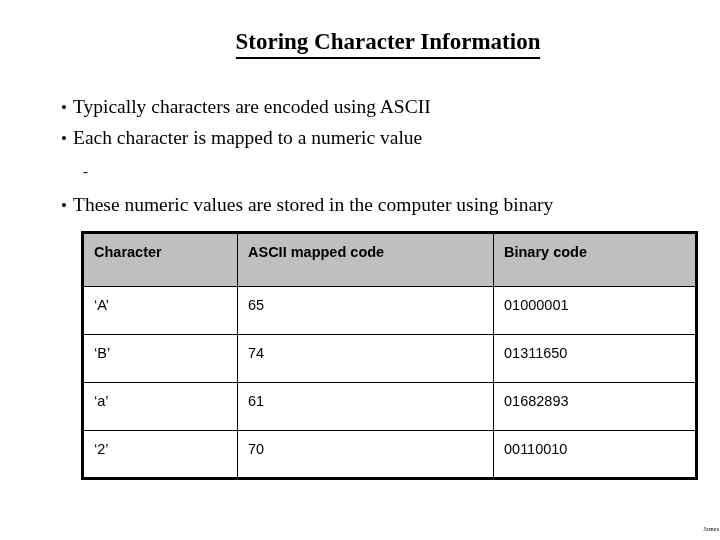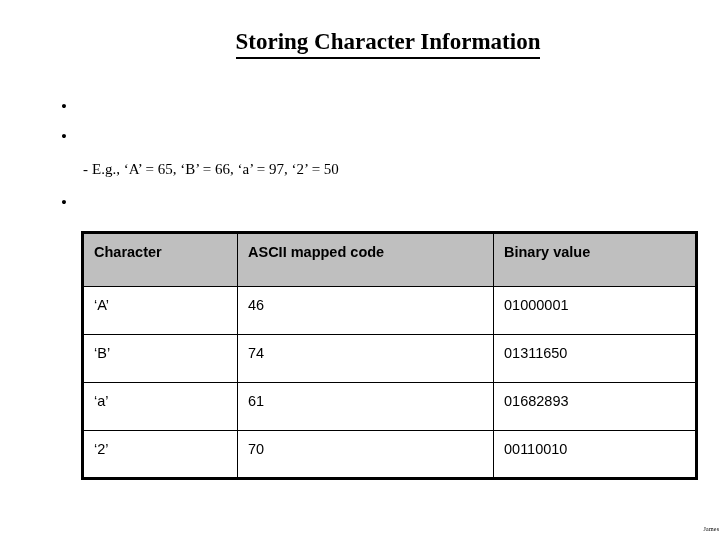--- a/index.html
+++ b/index.html
@@ -148,55 +148,57 @@
 <div class="slide">
 
   <div class="slide-title">
     <span class="tt">Storing Character Information</span>
   </div>
 
   <div class="body-block">
 
     <div class="bullet-line">
       <span class="marker">•</span>
+      <span class="btext">Typically characters are encoded using ASCII</span>
     </div>
 
     <div class="bullet-line">
       <span class="marker">•</span>
+      <span class="btext">Each character is mapped to a numeric value</span>
     </div>
 
     <div class="sub-line">
       <span class="marker">-</span>
-      <span class="btext">E.g., ‘A’ = 65, ‘B’ = 66, ‘a’ = 97, ‘2’ = 50</span>
     </div>
 
     <div class="bullet-line gap-before-third">
       <span class="marker">•</span>
+      <span class="btext">These numeric values are stored in the computer using binary</span>
     </div>
 
   </div>
 
   <div class="data-table-wrap">
     <table class="data-table">
       <colgroup>
         <col class="c1">
           <col class="c2">
           <col class="c3">
       </colgroup>
       <thead>
         <tr>
           <th>Character</th>
           <th>ASCII mapped code</th>
-          <th>Binary value</th>
+          <th>Binary code</th>
         </tr>
       </thead>
       <tbody>
         <tr>
           <td>‘A’</td>
-          <td>46</td>
+          <td>65</td>
           <td>01000001</td>
         </tr>
         <tr>
           <td>‘B’</td>
           <td>74</td>
           <td>01311650</td>
         </tr>
         <tr>
           <td>‘a’</td>
           <td>61</td>

